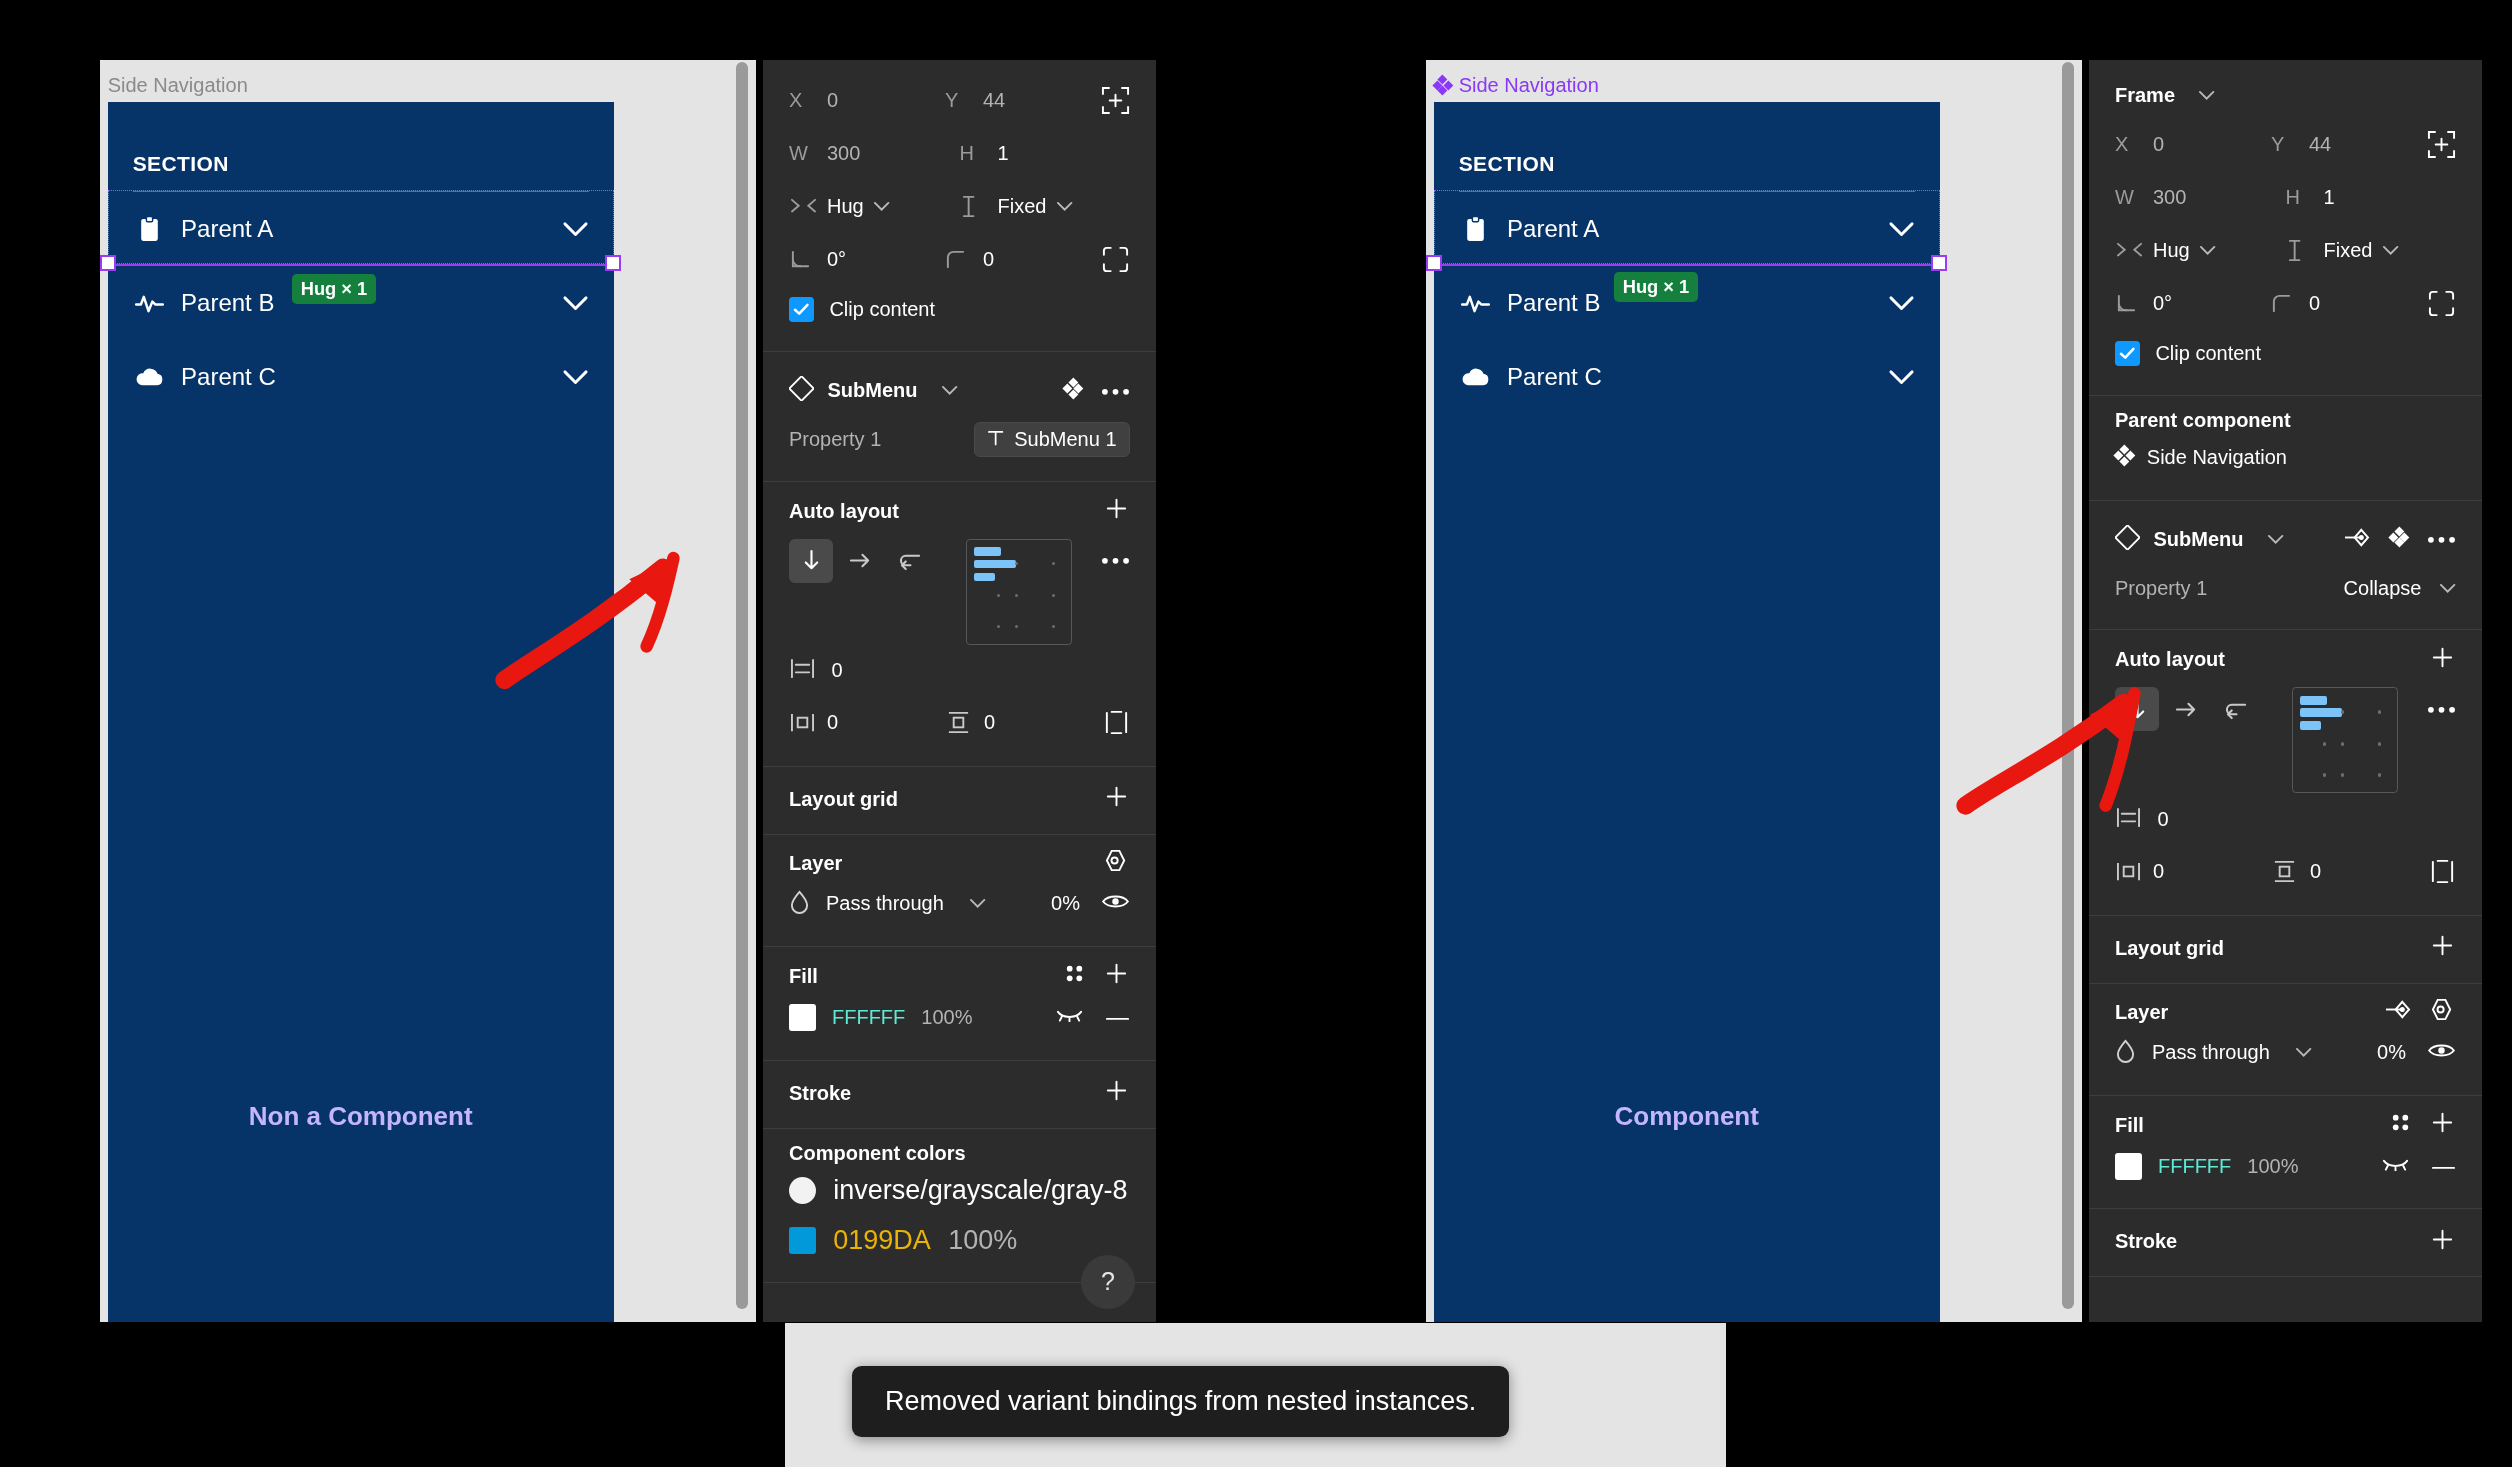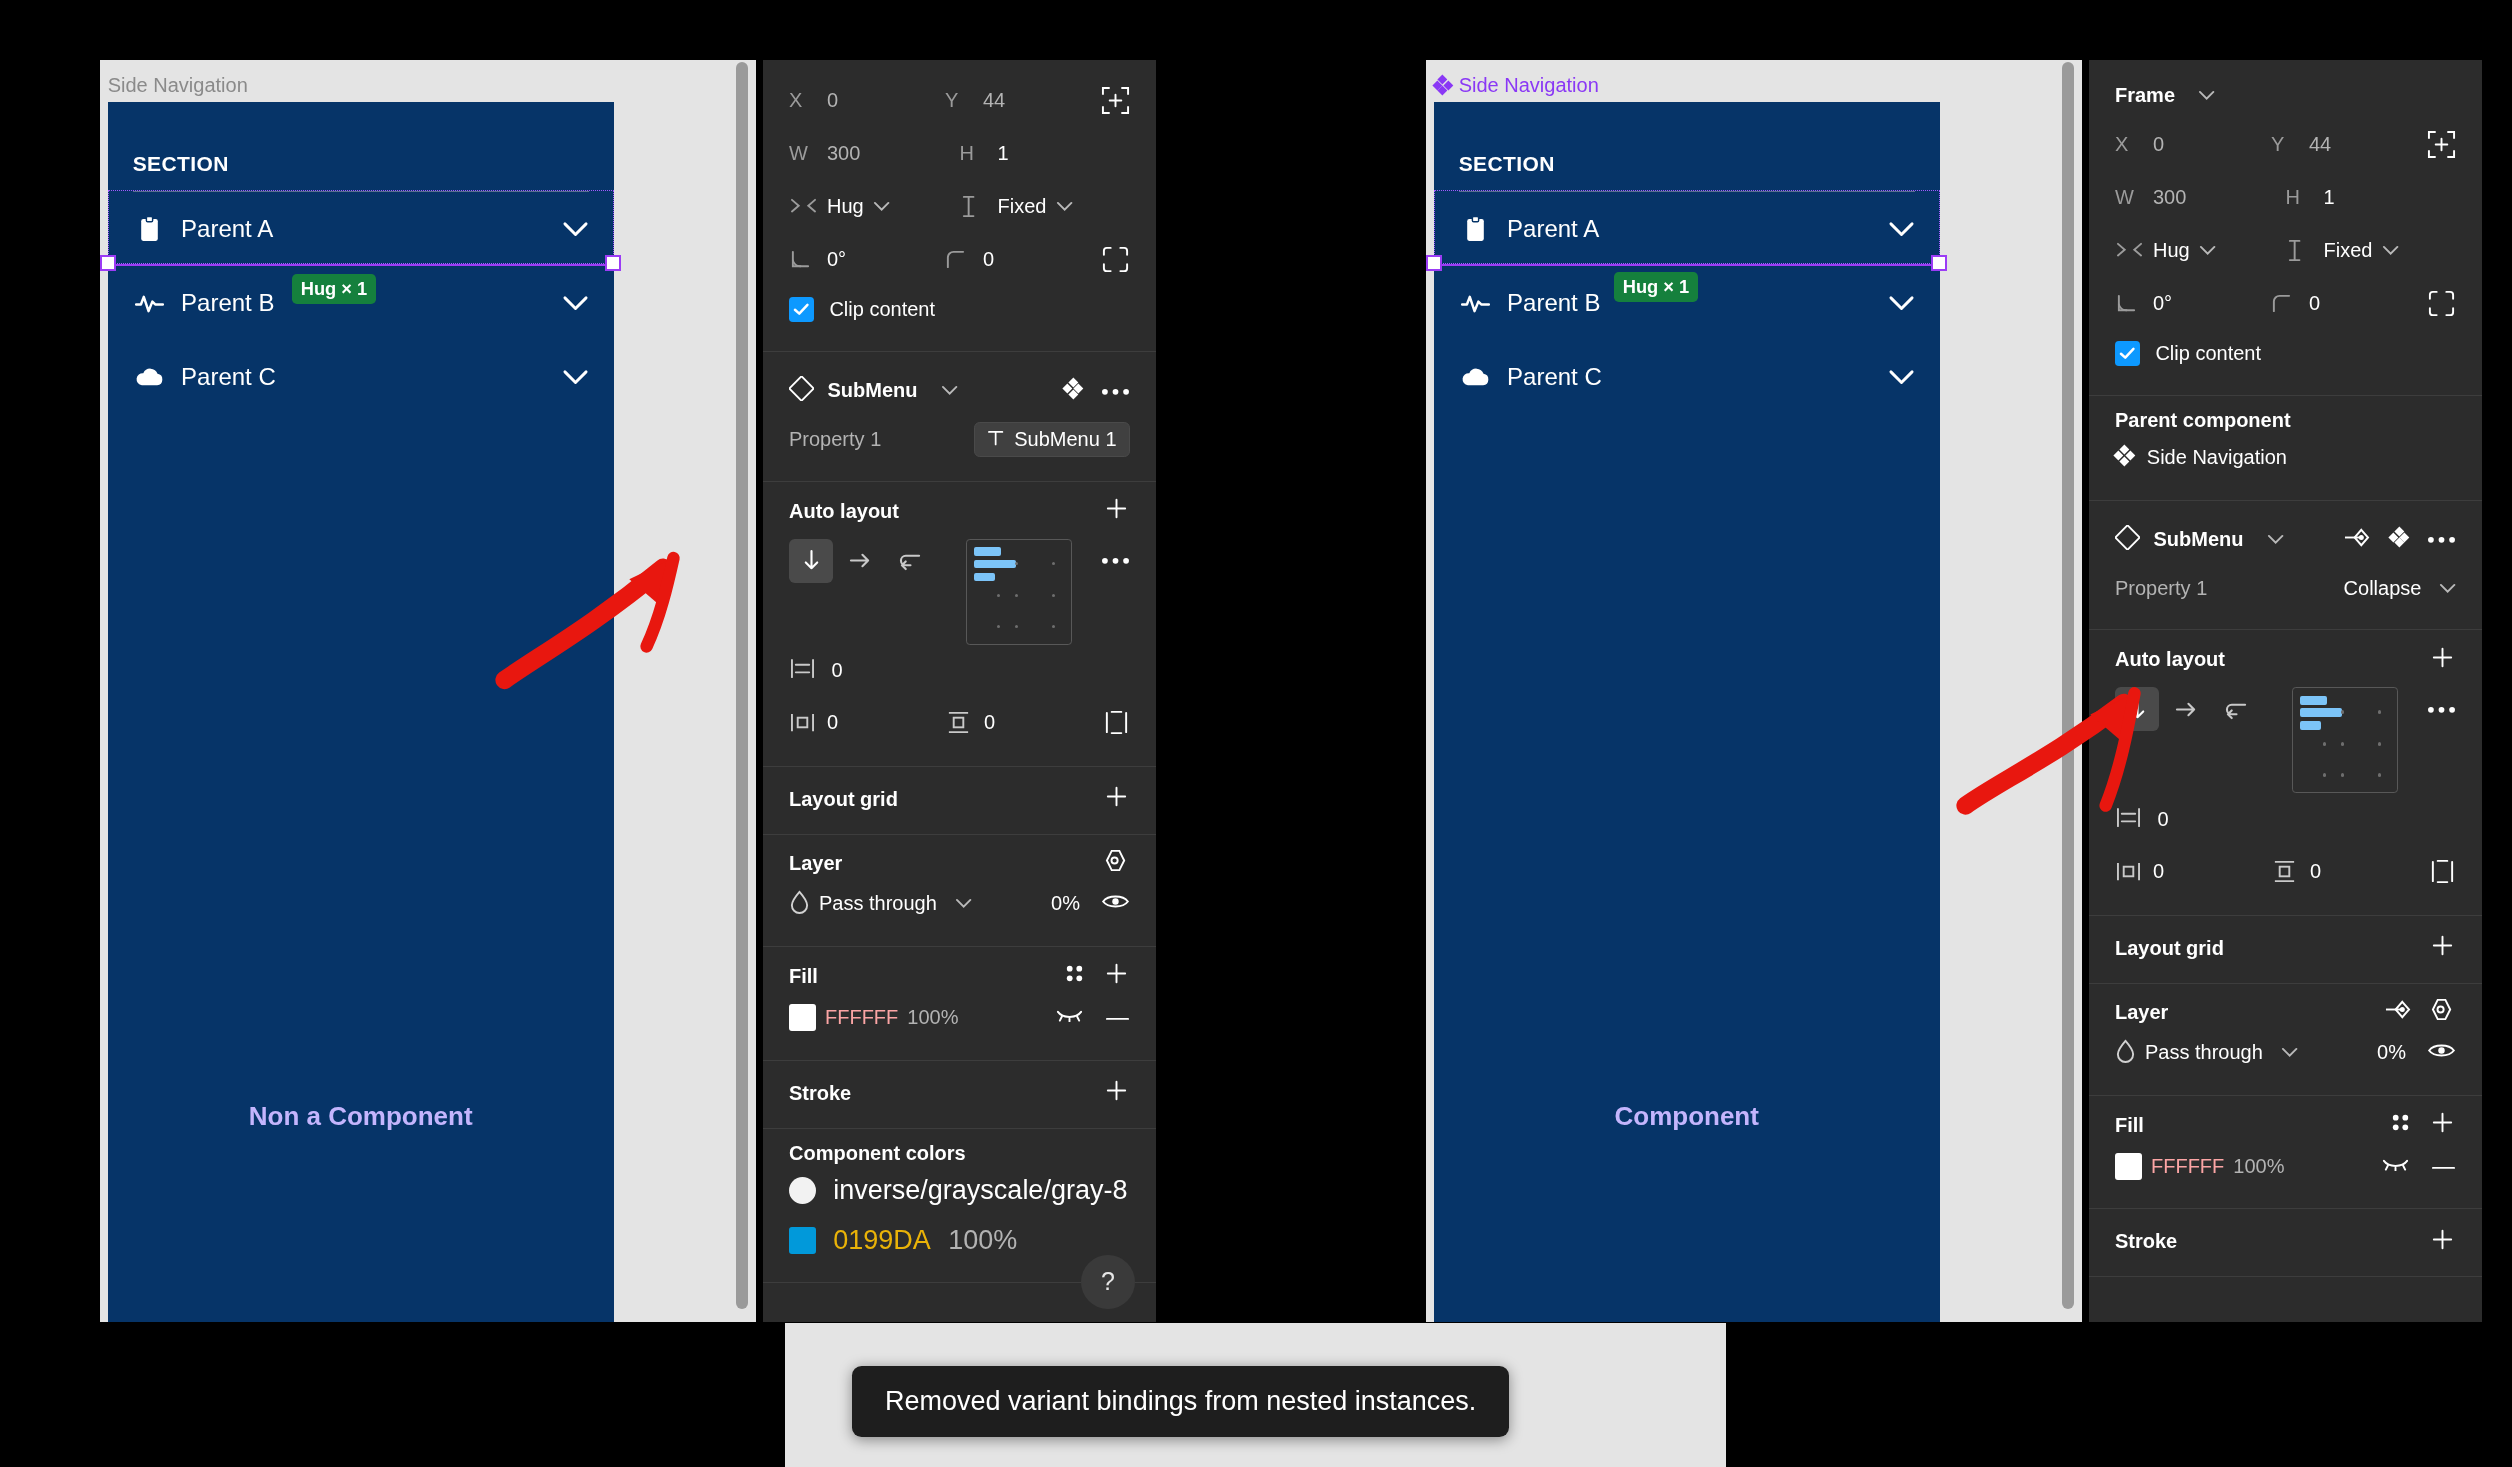--- a/index.html
+++ b/index.html
@@ -150,22 +150,22 @@
     margin-left: 33px; position: relative; flex: none;
   }
   .align-pad .bar { position: absolute; background: #7cc4f8; border-radius: 1.9px; }
   .align-pad .dot { position: absolute; width: 3.8px; height: 3.8px; border-radius: 50%; background: #6e6e6e; }
   .al-more { margin-left: auto; display: flex; align-items: center; height: 44px; }
   .al-num { display: flex; align-items: center; gap: 15.4px; height: 52px; }
   .al-num .n { font-size: 20px; color: #fff; }
 
   .swatch { width: 27px; height: 27px; border-radius: 2.9px; flex: none; }
   .swatch.circle { border-radius: 50%; }
-  .fill-row { display: flex; align-items: center; height: 50px; gap: 9px; }
-  .fill-row .hex { font-size: 20px; color: #fca5a5; }
+  .fill-row { display: flex; align-items: center; height: 50px; gap: 16px; }
+  .fill-row .hex { font-size: 20px; color: #5eead4; }
   .fill-row .pct { font-size: 20px; color: #b3b3b3; }
   .fill-row .tr { margin-left: auto; display: flex; align-items: center; gap: 21px; }
   .selcolor-row { display: flex; align-items: center; height: 50px; gap: 17.3px; }
   .selcolor-row .nm { font-size: 27px; color: #fff; }
 
   .help-btn {
     position: absolute; right: 21px; bottom: 13.5px;
     width: 54px; height: 54px; border-radius: 50%;
     background: #3a3a3a; color: #e6e6e6;
     display: flex; align-items: center; justify-content: center;

